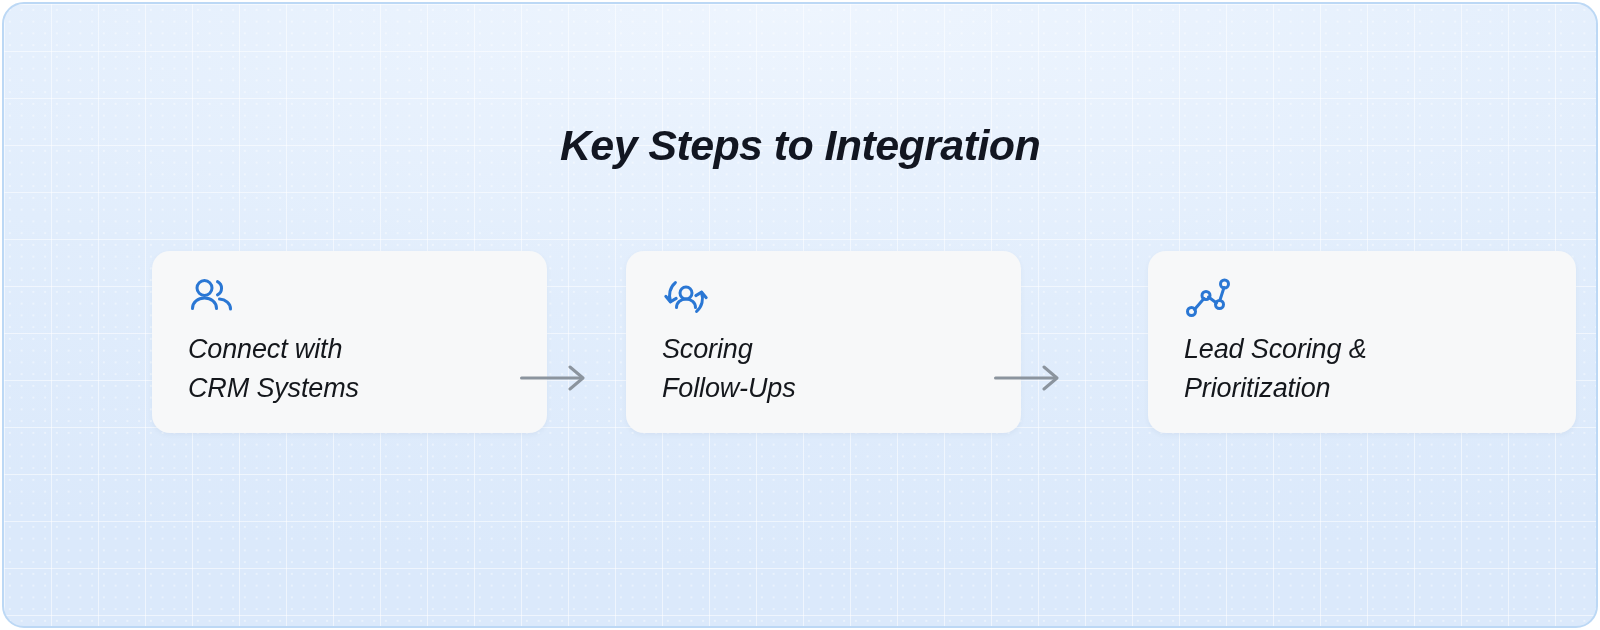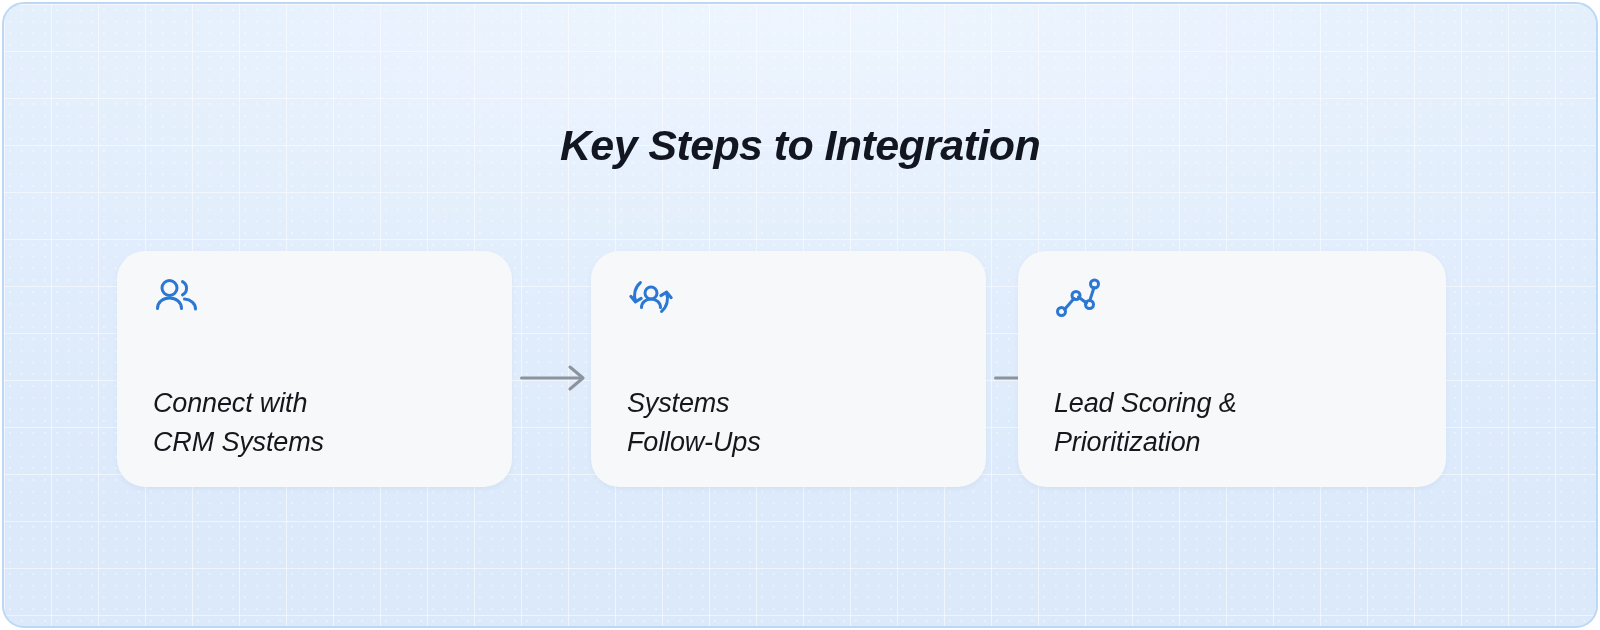--- a/index.html
+++ b/index.html
@@ -58,24 +58,25 @@
     position: absolute;
     left: 113px;
     top: 247px;
     width: 1374px;
     height: 254px;
   }
 
   .card {
     position: absolute;
     top: 0;
-    height: 236px;
+    height: 182px;
     background: #f7f8f9;
-    border-radius: 28px;
+    border-radius: 18px;
     box-shadow: 0 2px 5px rgba(40, 70, 110, 0.055);
+    margin-left: 35px;
   }
 
   .card-icon {
     position: absolute;
     left: 36px;
     top: 22px;
     width: 48px;
     height: 48px;
     color: #2a77d4;
   }
@@ -135,32 +136,32 @@
       <span class="card-icon">
         <svg viewBox="0 0 48 48" fill="none" stroke="currentColor" stroke-width="3" stroke-linecap="round" stroke-linejoin="round">
           <circle cx="24" cy="20" r="6"></circle>
           <path d="M14.5 34.5c0-5 4.3-8.6 9.5-8.6s9.5 3.6 9.5 8.6"></path>
           <path d="M8.6 28.6A17 17 0 0 1 13.4 9.6"></path>
           <polyline points="3.8,23.3 8.3,28.9 14.2,25.4"></polyline>
           <path d="M39.4 19.4a17 17 0 0 1-4.8 19"></path>
           <polyline points="44.2,24.7 39.7,19.1 33.8,22.6"></polyline>
         </svg>
       </span>
-      <div class="card-label">Systems
+      <div class="card-label">Scoring
 Follow-Ups</div>
     </div>
 
     <div class="arrow" style="left:877px;">
       <svg viewBox="0 0 68 26" fill="none" stroke="currentColor" stroke-width="3" stroke-linecap="round" stroke-linejoin="round">
         <line x1="1.5" y1="13" x2="62" y2="13"></line>
         <polyline points="50,2 63,13 50,24"></polyline>
       </svg>
     </div>
 
-    <div class="card" style="left:901px; width:428px;padding-left:20px;">
+    <div class="card" style="left:996px; width:428px;padding-left:20px;">
       <span class="card-icon">
         <svg viewBox="0 0 48 48" fill="none" stroke="currentColor" stroke-width="3" stroke-linecap="round" stroke-linejoin="round">
           <line x1="10.5" y1="36.5" x2="20" y2="25.5"></line>
           <line x1="24.5" y1="24" x2="32.5" y2="30"></line>
           <line x1="36" y1="27" x2="40" y2="14.5"></line>
           <circle cx="7.5" cy="38.5" r="4"></circle>
           <circle cx="22" cy="22.5" r="4"></circle>
           <circle cx="35.5" cy="31.5" r="4"></circle>
           <circle cx="40.5" cy="11" r="4"></circle>
         </svg>

